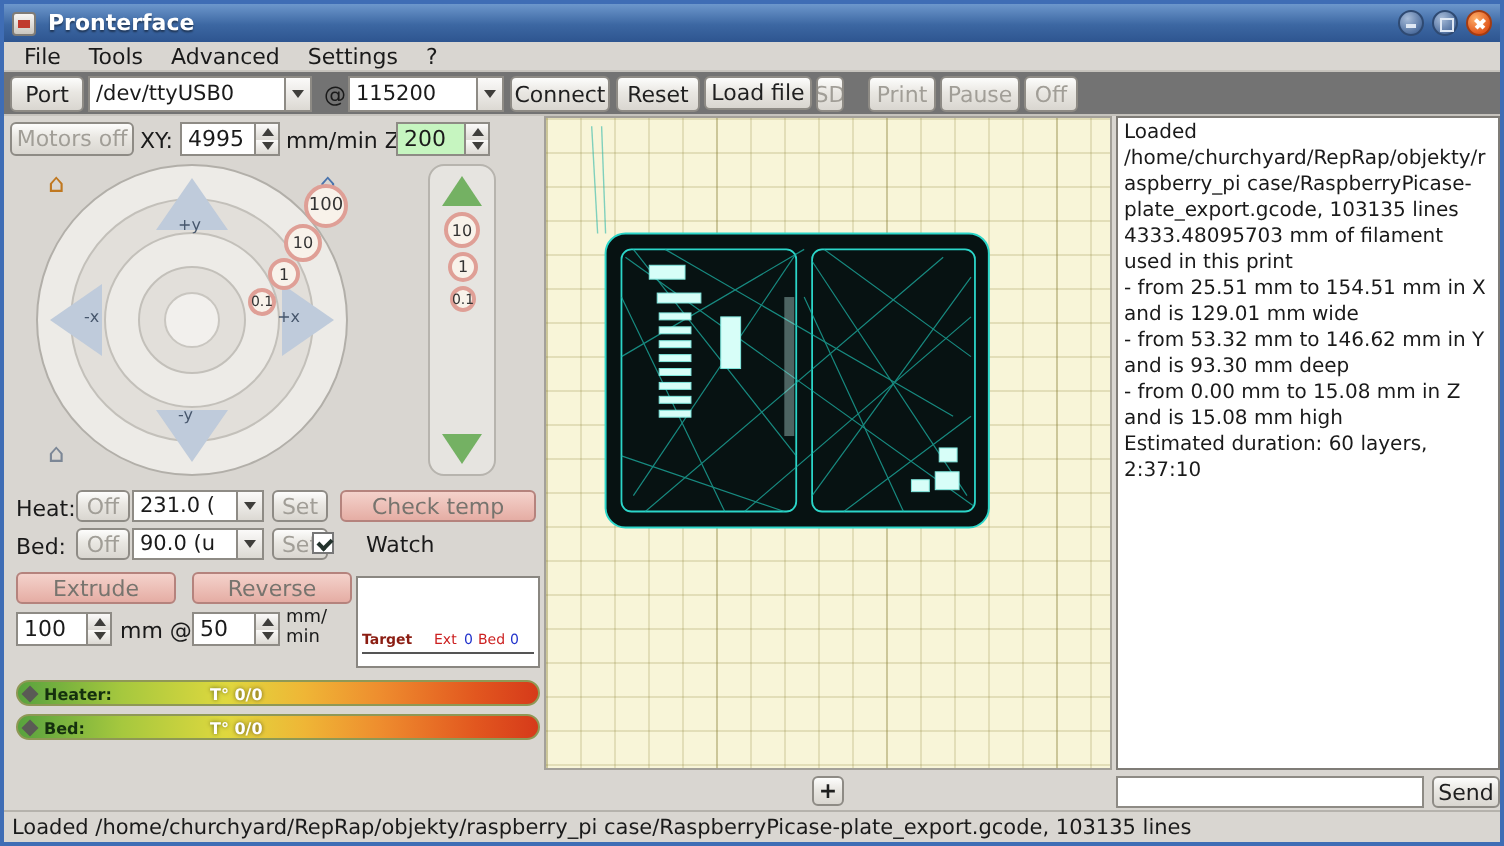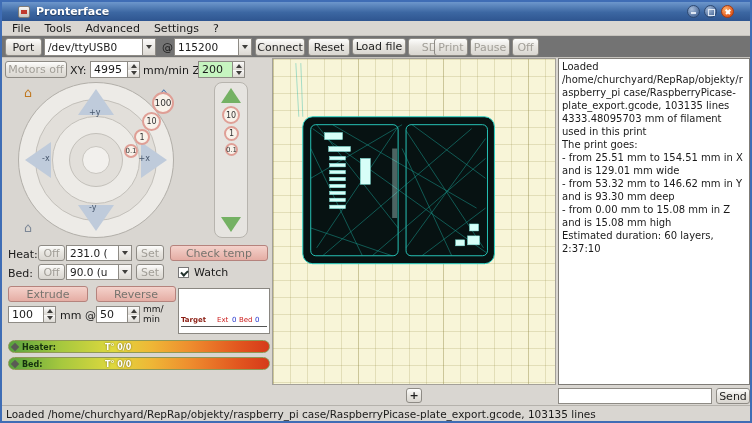--- a/index.html
+++ b/index.html
@@ -1,21 +1,21 @@
 <!DOCTYPE html>
 <html><head>
 <meta charset="utf-8">
 <style>
   *{margin:0;padding:0;box-sizing:border-box}
   html,body{background:#6b6b6b}
   .window{position:relative;width:752px;height:423px;border:2px solid #3f6db5;background:#d9d6d1;
     overflow:hidden;font-family:"DejaVu Sans","Liberation Sans",sans-serif;font-size:11px;color:#1a1a1a;cursor:default}
   
   .titlebar{position:absolute;left:0;top:0;right:0;height:19px;
-    background:linear-gradient(#6d97cc,#3c67a2 55%,#2e5590);display:flex;align-items:center;padding:0 16px}
+    background:linear-gradient(#6d97cc,#3c67a2 55%,#2e5590);display:flex;align-items:center;padding:0 4px}
   .appicon{position:relative;width:12px;height:12px;background:linear-gradient(#f7f6f4,#c9c6c0);
     border:1px solid #7f7c77;border-radius:2px;flex:none}
   .appicon::after{content:"";position:absolute;left:2px;top:3px;width:6px;height:4px;background:#c03a2e}
   .titlebar .title{color:#fff;font-weight:bold;margin-left:6px;text-shadow:0 1px 1px rgba(0,0,0,.45);flex:1}
   .winbtn{width:13px;height:13px;border-radius:50%;margin-left:4px;flex:none;position:relative}
   .winbtn.min,.winbtn.max{background:radial-gradient(circle at 35% 30%,#a7bcd9,#4d6d9d 75%);border:1px solid #2f4a72}
   .winbtn.min::after{content:"";position:absolute;left:3px;bottom:3px;width:5px;height:2px;background:#dfe8f4}
   .winbtn.max::after{content:"";position:absolute;left:3px;top:3px;width:5px;height:5px;border:1px solid #dfe8f4}
   .winbtn.close{background:radial-gradient(circle at 35% 30%,#ffb06a,#e0571d 72%);border:1px solid #a33c12}
   .winbtn.close::before,.winbtn.close::after{content:"";position:absolute;left:2.5px;top:5px;width:6px;height:1.5px;background:#fff}
@@ -62,21 +62,21 @@
   .jlbl{position:absolute;font-size:8px;color:#46566c;z-index:3}
   .dist{position:absolute;z-index:4;display:flex;align-items:center;justify-content:center;
     background:#f8f2ea;border:2px solid #df9f96;border-radius:50%;font-size:8px;color:#333}
   .home{position:absolute;font-size:13px;line-height:1;z-index:3}
   .home::before{content:"⌂"}
   .zstrip{position:absolute;left:212px;top:24px;width:34px;height:156px;background:#e6e4e0;
     border:1px solid #b7b4ae;border-radius:8px}
   .zarrow{position:absolute;left:6px;width:0;height:0}
   .zup{top:5px;border-left:10px solid transparent;border-right:10px solid transparent;border-bottom:15px solid #74b163}
   .zdown{bottom:5px;border-left:10px solid transparent;border-right:10px solid transparent;border-top:15px solid #74b163}
-  .watchrow{position:absolute;left:176px;top:208px;display:flex;align-items:center;gap:5px}
+  .watchrow{position:absolute;left:154px;top:208px;display:flex;align-items:flex-start;gap:16px}
   .cb{width:11px;height:11px;background:#fff;border:1px solid #777;position:relative;flex:none}
   .cb::after{content:"";position:absolute;left:1.5px;top:2px;width:5px;height:3px;
     border-left:2px solid #23322c;border-bottom:2px solid #23322c;transform:rotate(-45deg)}
   .graph{position:absolute;left:176px;top:230px;width:92px;height:46px;background:#fff;border:1px solid #8a8781}
   .graph span{position:absolute;font-size:7px;bottom:9px;white-space:nowrap}
   .g-target{left:2px;color:#8b1d12;font-weight:bold}
   .g-ext{left:38px;color:#cc2020}
   .g-extv{left:53px;color:#2233cc}
   .g-bed{left:60px;color:#cc2020}
   .g-bedv{left:76px;color:#2233cc}
@@ -138,21 +138,21 @@
     <span class="lbl" style="left:160px;top:5px">@</span>
     <div class="combo" style="left:172px;top:2px;width:78px;height:18px">
       <span class="cval">115200</span>
       <span class="drop">
           <i class="tri down"></i>
         </span>
     </div>
     <button class="btn" style="left:253px;top:2px;width:50px;height:18px">Connect</button>
     <button class="btn" style="left:306px;top:2px;width:42px;height:18px">Reset</button>
     <button class="btn" style="left:350px;top:2px;width:54px;height:17px">Load file</button>
-    <button class="btn dis" style="left:406px;top:2px;width:43px;height:18px">SD</button>
+    <button class="btn dis" style="left:406px;top:2px;width:14px;height:18px">SD</button>
     <button class="btn dis" style="left:432px;top:2px;width:34px;height:18px">Print</button>
     <button class="btn dis" style="left:468px;top:2px;width:40px;height:18px">Pause</button>
     <button class="btn dis" style="left:510px;top:2px;width:27px;height:18px">Off</button>
   </div>
 
   <div class="leftpanel">
     <button class="btn dis" style="left:3px;top:3px;width:62px;height:17px">Motors off</button>
     <span class="lbl" style="left:68px;top:6px">XY:</span>
     <div class="spin" style="left:88px;top:3px;width:50px;height:17px">
       <span class="val">4995</span>
@@ -324,21 +324,20 @@
         <rect x="184" y="182" width="9" height="6"></rect>
         <rect x="198" y="166" width="9" height="7"></rect>
       </g>
     </svg>
   </div>
   <button class="btn zoom" style="position:absolute">+</button>
 
   <div class="log">
     <div>Loaded /home/churchyard/RepRap/objekty/raspberry_pi case/RaspberryPicase-plate_export.gcode, 103135 lines</div>
     <div>4333.48095703 mm of filament used in this print</div>
-    <div>The print goes:</div>
     <div>- from 25.51 mm to 154.51 mm in X and is 129.01 mm wide</div>
     <div>- from 53.32 mm to 146.62 mm in Y and is 93.30 mm deep</div>
     <div>- from 0.00 mm to 15.08 mm in Z and is 15.08 mm high</div>
     <div>Estimated duration: 60 layers, 2:37:10</div>
   </div>
   <input class="cmd" value="" style="">
   <button class="btn send">Send</button>
 
   <div class="statusbar">
     <span>Loaded /home/churchyard/RepRap/objekty/raspberry_pi case/RaspberryPicase-plate_export.gcode, 103135 lines</span>

